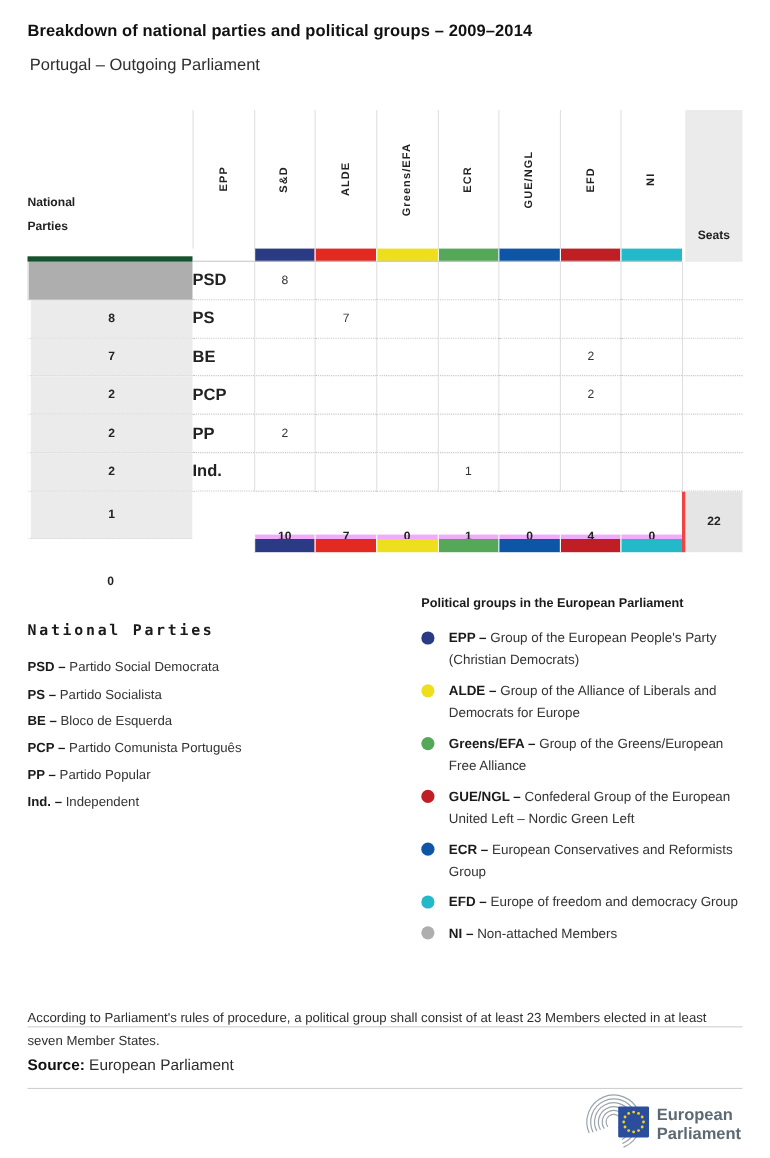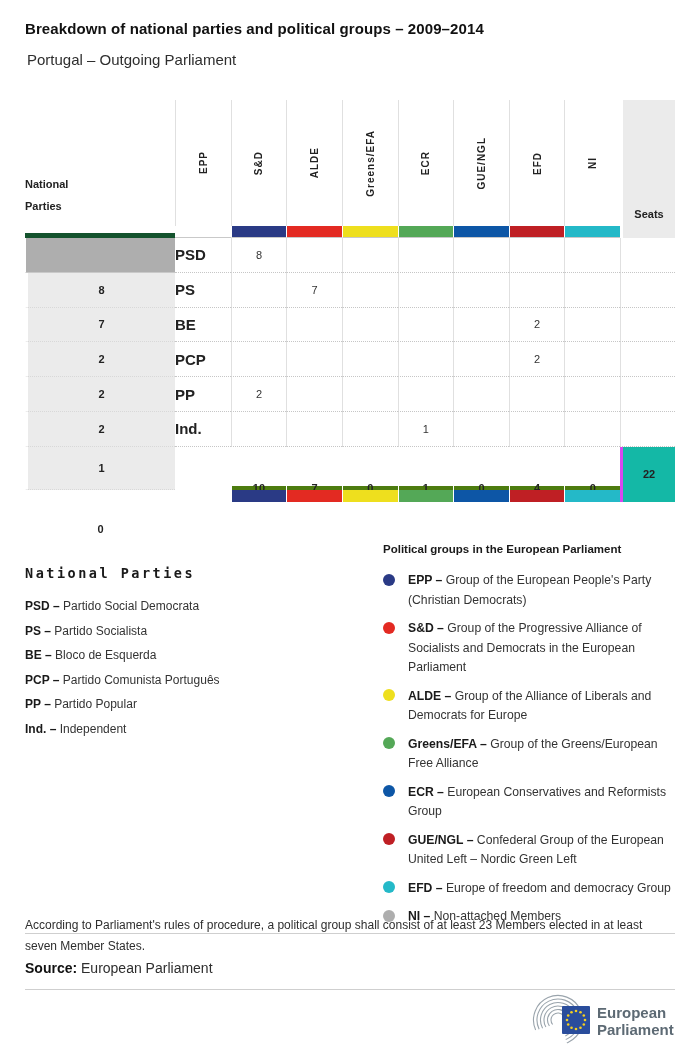--- a/index.html
+++ b/index.html
@@ -30,22 +30,22 @@
     display:flex; flex-direction:column; justify-content:flex-end; align-items:center; padding-bottom:18px;
   }
   .seats-head span { font-size:11px; font-weight:bold; color:#222; }
   .plabel { display:flex; align-items:center; font-size:15px; font-weight:bold; color:#222; border-bottom:1px dotted #c6c6c6; }
   .dcell { display:flex; align-items:center; justify-content:center; font-size:11px; color:#333;
            border-left:1px solid #e0e0e0; border-bottom:1px dotted #c6c6c6; }
   .scell { display:flex; align-items:center; justify-content:center; font-size:11px; font-weight:bold; color:#222;
            background:#ebebeb; border-left:3px solid #ffffff; border-bottom:1px dotted #d8d8d8; }
   .tspacer { background:#fff; }
   .tcell { display:flex; align-items:center; justify-content:center; font-size:11px; font-weight:bold; color:#222;
-           background:#4d7c0f; border-left:1px solid #ffffff;margin-top:39px; }
-  .stotal { grid-column:10; grid-row:9 / span 2; background:#14b8a6; border-left:3px solid #d946ef;
+           background:#f0abfc; border-left:1px solid #ffffff;margin-top:39px; }
+  .stotal { grid-column:10; grid-row:9 / span 2; background:#e5e5e5; border-left:3px solid #ef4444;
             display:flex; align-items:center; justify-content:center; font-size:11px; font-weight:bold; color:#222; }
 
   
   .legend-parties { position:absolute; left:25px; top:565px; width:340px; }
   .legend-parties h3 { font-family:"DejaVu Sans Mono", monospace; font-size:13.5px; font-weight:bold; letter-spacing:2.5px; color:#1a1a1a; margin-bottom:18px; }
   .legend-parties .pi { font-size:12px; color:#333; margin-bottom:10.5px; }
   .legend-parties .pi b { color:#1a1a1a; }
 
   .legend-groups { position:absolute; left:383px; top:543px; width:300px; }
   .legend-groups h3 { font-size:11.5px; font-weight:bold; color:#1a1a1a; margin-bottom:16px; }
@@ -212,38 +212,34 @@
     <div class="pi"><b>Ind. –</b> <span>Independent</span></div>
   </div>
 
   <div class="legend-groups">
     <h3>Political groups in the European Parliament</h3>
     <div class="gi">
       <span class="dot" style="background-color: rgb(42, 58, 133);"></span>
       <span class="gt"><b>EPP –</b> <span>Group of the European People's Party (Christian Democrats)</span></span>
     </div>
     <div class="gi">
-      <span class="dot" style="background-color: rgb(227, 42, 34);"></span>
-      <span class="gt"><b>S&amp;D –</b> <span>Group of the Progressive Alliance of Socialists and Democrats in the European Parliament</span></span>
-    </div>
-    <div class="gi">
       <span class="dot" style="background-color: rgb(238, 223, 30);"></span>
       <span class="gt"><b>ALDE –</b> <span>Group of the Alliance of Liberals and Democrats for Europe</span></span>
     </div>
     <div class="gi">
       <span class="dot" style="background-color: rgb(84, 168, 87);"></span>
       <span class="gt"><b>Greens/EFA –</b> <span>Group of the Greens/European Free Alliance</span></span>
     </div>
     <div class="gi">
+      <span class="dot" style="background-color: rgb(191, 31, 36);"></span>
+      <span class="gt"><b>GUE/NGL –</b> <span>Confederal Group of the European United Left – Nordic Green Left</span></span>
+    </div>
+    <div class="gi">
       <span class="dot" style="background-color: rgb(13, 86, 166);"></span>
       <span class="gt"><b>ECR –</b> <span>European Conservatives and Reformists Group</span></span>
-    </div>
-    <div class="gi">
-      <span class="dot" style="background-color: rgb(191, 31, 36);"></span>
-      <span class="gt"><b>GUE/NGL –</b> <span>Confederal Group of the European United Left – Nordic Green Left</span></span>
     </div>
     <div class="gi">
       <span class="dot" style="background-color: rgb(36, 185, 200);"></span>
       <span class="gt"><b>EFD –</b> <span>Europe of freedom and democracy Group</span></span>
     </div>
     <div class="gi">
       <span class="dot" style="background-color: rgb(174, 174, 174);"></span>
       <span class="gt"><b>NI –</b> <span>Non-attached Members</span></span>
     </div>
   </div>

